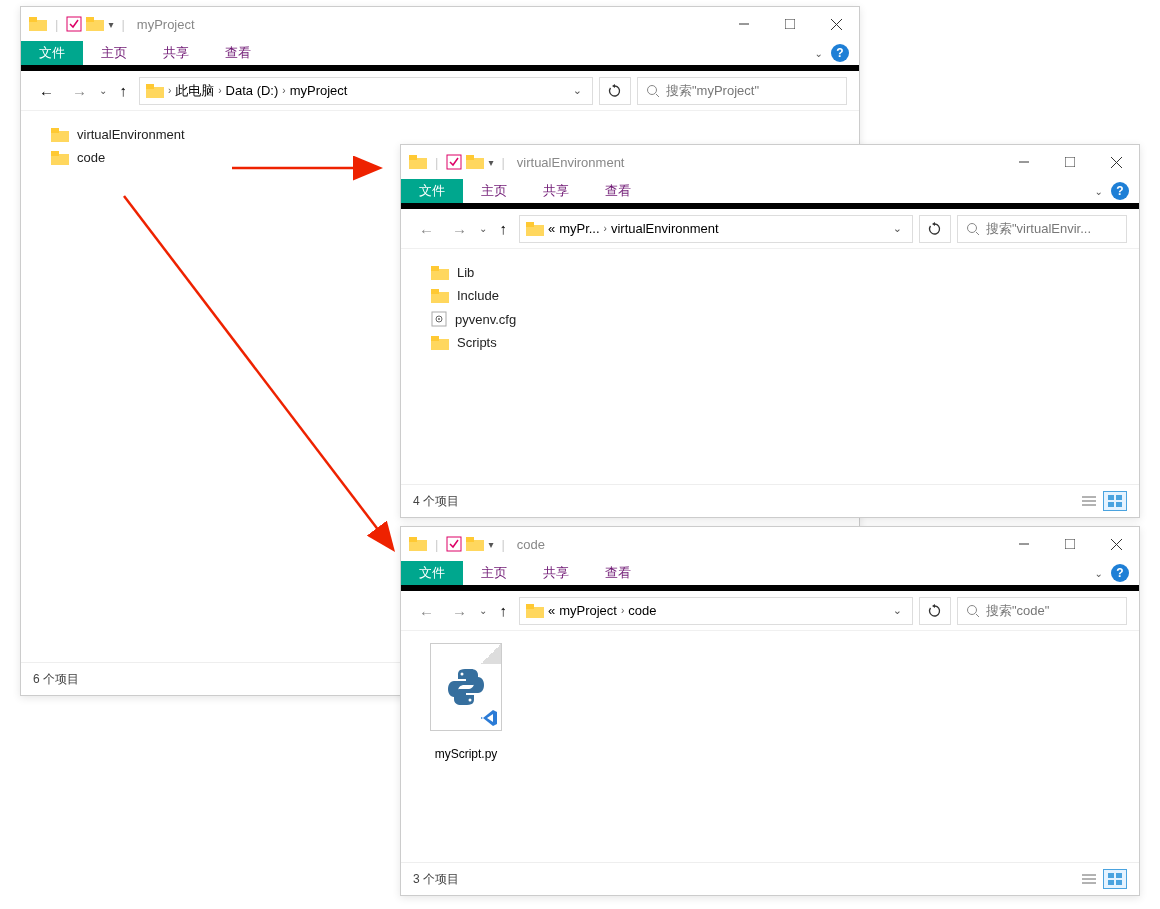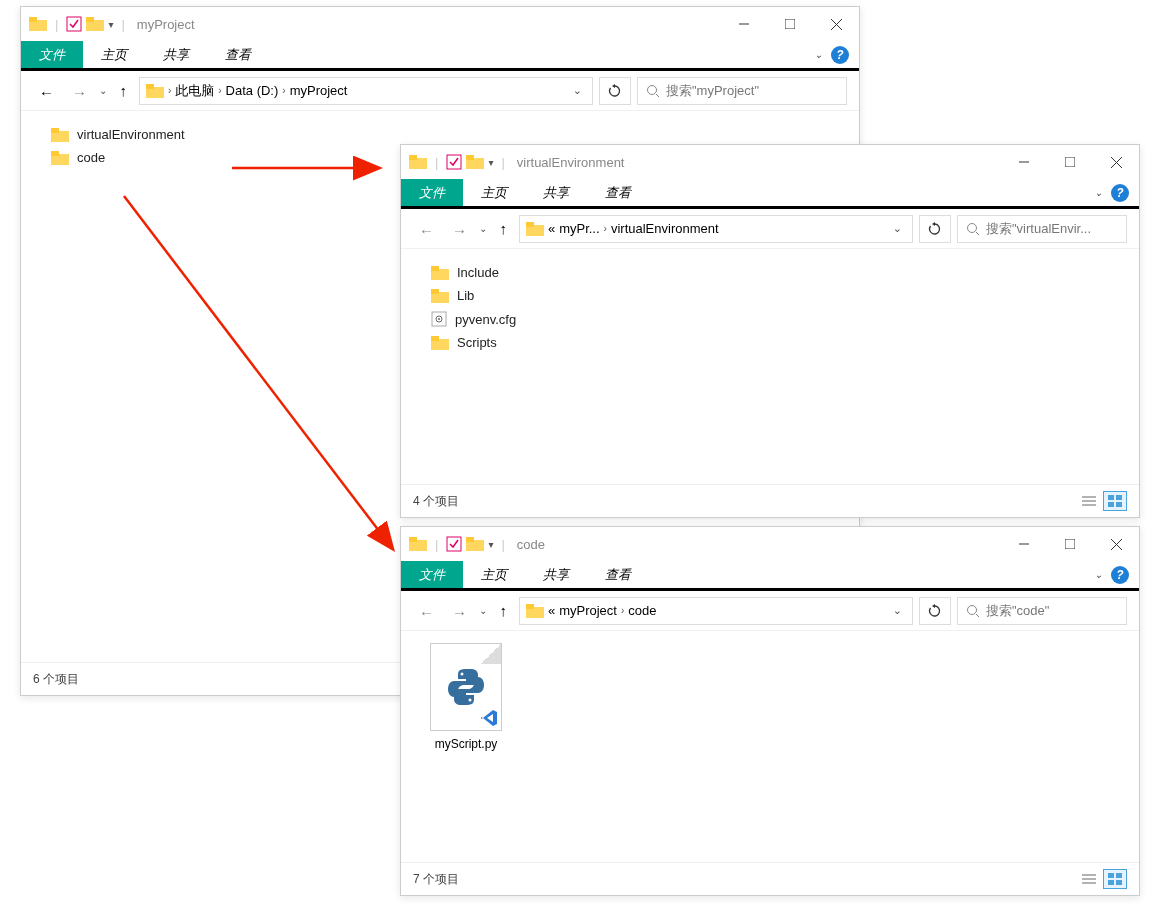--- a/index.html
+++ b/index.html
@@ -3,22 +3,22 @@
   <meta charset="utf-8">
   <style>
     * { box-sizing: border-box; margin: 0; padding: 0; }
     body { font-family: "Microsoft YaHei", "Segoe UI", sans-serif; font-size: 13px; background: #fff; position: relative; width: 1160px; height: 909px; }
     .window { position: absolute; background: #fff; border: 1px solid #ccc; box-shadow: 0 2px 8px rgba(0,0,0,0.1); display: flex; flex-direction: column; }
     .titlebar { height: 34px; display: flex; align-items: center; padding: 0 0 0 8px; }
     .titlebar-icons { display: flex; align-items: center; gap: 4px; margin-right: 8px; }
     .title-text { color: #888; font-size: 13px; flex: 1; }
     .window-controls { display: flex; height: 100%; }
     .window-btn { width: 46px; height: 100%; display: flex; align-items: center; justify-content: center; color: #444; cursor: default; }
-    .ribbon-tabs { height: 30px; display: flex; align-items: stretch; border-bottom: 3px solid #000000; font-style: italic; }
-    .ribbon-tab { padding: 0 18px; display: flex; align-items: center; font-size: 13px; color: #000000; }
+    .ribbon-tabs { height: 30px; display: flex; align-items: stretch; border-bottom: 6px solid #000000; }
+    .ribbon-tab { padding: 0 18px; display: flex; align-items: center; font-size: 13px; color: #701a75; }
     .ribbon-tab.active { background: #00a78e; color: #fff; }
     .ribbon-spacer { flex: 1; }
     .ribbon-right { display: flex; align-items: center; gap: 8px; padding-right: 10px; }
     .help-circle { width: 18px; height: 18px; border-radius: 50%; background: #1e7fd6; color: #fff; display: flex; align-items: center; justify-content: center; font-size: 12px; font-weight: bold; }
     .navbar { height: 40px; display: flex; align-items: center; gap: 6px; padding: 0 12px; border-bottom: 1px solid #f0f0f0; }
     .nav-arrow { color: #888; padding: 4px 6px; font-size: 15px; }
     .nav-arrow.enabled { color: #000; }
     .breadcrumb { flex: 1; height: 28px; border: 1px solid #ddd; display: flex; align-items: center; padding: 0 6px; gap: 4px; overflow: hidden; }
     .bc-item { display: flex; align-items: center; gap: 6px; white-space: nowrap; }
     .bc-sep { color: #555; font-size: 10px; }
@@ -28,21 +28,21 @@
     .searchbox.narrow { width: 170px; }
     .content-area { flex: 1; padding: 12px 30px; overflow: auto; }
     .folder-row { display: flex; align-items: center; gap: 8px; padding: 4px 0; color: #222; }
     .folder-icon { width: 18px; height: 14px; }
     .file-icon-cfg { width: 16px; height: 16px; }
     .statusbar { height: 15px; display: flex; align-items: center; padding: 16px 12px; color: #444; font-size: 12px; border-top: 1px solid #eee; }
     .statusbar-right { display: flex; gap: 2px; }
     .view-btn { width: 24px; height: 20px; border: 1px solid transparent; display: flex; align-items: center; justify-content: center; }
     .view-btn.active { border-color: #4aa3df; background: #e5f3ff; }
     .icon-grid { display: flex; flex-wrap: wrap; gap: 18px; padding: 12px 20px; }
-    .icon-item { width: 90px; display: flex; flex-direction: column; align-items: center; gap: 6px; text-align: center; font-size: 12px; }
+    .icon-item { width: 90px; display: flex; flex-direction: column; align-items: center; gap: 16px; text-align: center; font-size: 12px; }
     .py-file-icon { width: 72px; height: 88px; border: 1px solid #ccc; border-top-right-radius: 0; position: relative; background: #fff; display: flex; align-items: center; justify-content: center; }
     .py-file-icon::before { content: ""; position: absolute; top: 0; right: 0; width: 20px; height: 20px; background: linear-gradient(135deg, transparent 50%, #ddd 50%); }
     .arrow-svg { position: absolute; pointer-events: none; }
     .folder-svg { display: block; }
     .titlebar-sep { color: #ccc; margin: 0 4px; }
     .chevdown-small { font-size: 10px; color: #555; }
     .chev-caret { font-size: 10px; color: #555; }
   </style>
 </head>
 <body>
@@ -229,28 +229,28 @@
         </svg>
       <span>搜索"virtualEnvir...</span>
     </div>
   </div>
   <div class="content-area">
     <div class="folder-row">
       <svg class="folder-icon" width="18" height="14">
           <rect x="0" y="3" width="18" height="11" fill="#ffd75e"></rect>
           <rect x="0" y="0" width="8" height="5" fill="#ffc933"></rect>
         </svg>
+      <span>Lib</span>
+    </div>
+    <div class="folder-row">
+      <svg class="folder-icon" width="18" height="14">
+          <rect x="0" y="3" width="18" height="11" fill="#ffd75e"></rect>
+          <rect x="0" y="0" width="8" height="5" fill="#ffc933"></rect>
+        </svg>
       <span>Include</span>
-    </div>
-    <div class="folder-row">
-      <svg class="folder-icon" width="18" height="14">
-          <rect x="0" y="3" width="18" height="11" fill="#ffd75e"></rect>
-          <rect x="0" y="0" width="8" height="5" fill="#ffc933"></rect>
-        </svg>
-      <span>Lib</span>
     </div>
     <div class="folder-row">
       <svg class="file-icon-cfg" width="16" height="16">
           <rect x="1" y="1" width="14" height="14" fill="#fff" stroke="#aaa"></rect>
           <circle cx="8" cy="8" r="3" fill="none" stroke="#666"></circle>
           <circle cx="8" cy="8" r="1" fill="#666"></circle>
         </svg>
       <span>pyvenv.cfg</span>
     </div>
     <div class="folder-row">
@@ -374,21 +374,21 @@
           <circle cx="26" cy="35" r="1.5" fill="#fff"></circle>
         </svg>
         <svg width="20" height="20" style="position:absolute;bottom:2px;right:2px">
           <path d="M14 2 L18 4 L18 16 L14 18 L4 10 L2 11 L2 9 L4 10 L14 2 Z M14 6 L8 10 L14 14 Z" fill="#2b7bd6"></path>
         </svg>
       </div>
       <span>myScript.py</span>
     </div>
   </div>
   <div class="statusbar">
-    <span>7 个项目</span>
+    <span>3 个项目</span>
     <div style="flex:1"></div>
     <div class="statusbar-right">
       <div class="view-btn">
           <svg width="14" height="12">
             <line x1="0" y1="2" x2="14" y2="2" stroke="#666"></line>
             <line x1="0" y1="6" x2="14" y2="6" stroke="#666"></line>
             <line x1="0" y1="10" x2="14" y2="10" stroke="#666"></line>
           </svg>
         </div>
       <div class="view-btn active">

